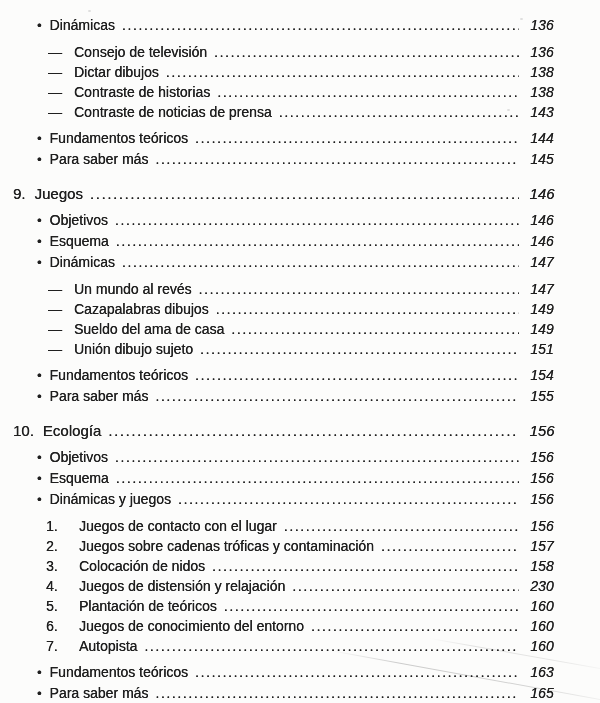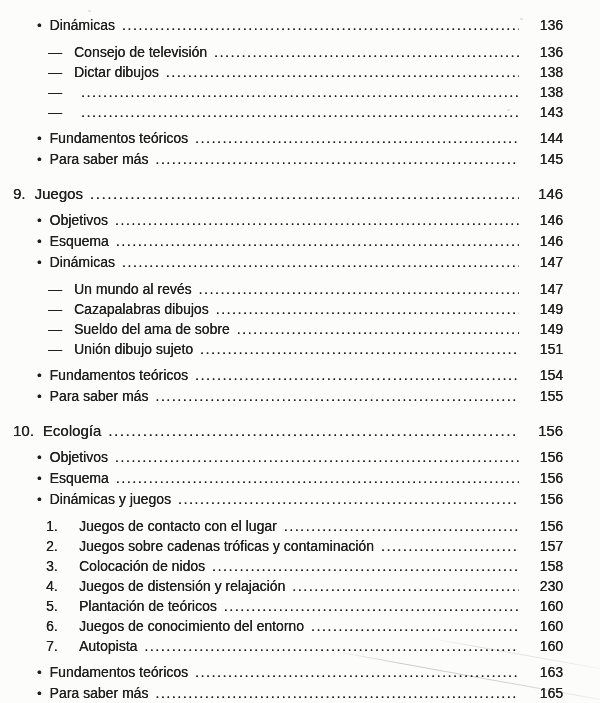--- a/index.html
+++ b/index.html
@@ -40,21 +40,22 @@
     letter-spacing: 1.6px;
     color: var(--ink, #1f1f1f);
     min-width: 14px;
   }
   .row .leader::before {
     content: "......................................................................................................................................................";
   }
   .row .page-num {
     flex: none;
     width: 42px;
-    text-align: right;
+    text-align: center;
+    font-style: italic;
   }
   
   .type-chapter { padding-left: 13px; font-size: 15px; }
   .type-chapter .marker { margin-right: 9px; }
   .type-bullet  { padding-left: 37px; }
   .type-bullet .marker { margin-right: 8px; font-size: 13px; }
   .type-dash    { padding-left: 48px; }
   .type-dash .marker { margin-right: 12px; }
   .type-num     { padding-left: 46px; }
   .type-num .marker { min-width: 21px; margin-right: 12px; }
@@ -104,25 +105,27 @@
     <span class="page-num">136</span>
   </div>
       <div class="row type-dash">
     <span class="marker">—</span>
     <span class="label">Dictar dibujos</span>
     <span class="leader"></span>
     <span class="page-num">138</span>
   </div>
       <div class="row type-dash">
     <span class="marker">—</span>
+    <span class="label">Contraste de historias</span>
     <span class="leader"></span>
     <span class="page-num">138</span>
   </div>
       <div class="row type-dash">
     <span class="marker">—</span>
+    <span class="label">Contraste de noticias de prensa</span>
     <span class="leader"></span>
     <span class="page-num">143</span>
   </div>
       <div class="row type-bullet gap-small">
     <span class="marker">•</span>
     <span class="label">Fundamentos teóricos</span>
     <span class="leader"></span>
     <span class="page-num">144</span>
   </div>
       <div class="row type-bullet">
@@ -162,21 +165,21 @@
     <span class="page-num">147</span>
   </div>
       <div class="row type-dash">
     <span class="marker">—</span>
     <span class="label">Cazapalabras dibujos</span>
     <span class="leader"></span>
     <span class="page-num">149</span>
   </div>
       <div class="row type-dash">
     <span class="marker">—</span>
-    <span class="label">Sueldo del ama de sobre</span>
+    <span class="label">Sueldo del ama de casa</span>
     <span class="leader"></span>
     <span class="page-num">149</span>
   </div>
       <div class="row type-dash">
     <span class="marker">—</span>
     <span class="label">Unión dibujo sujeto</span>
     <span class="leader"></span>
     <span class="page-num">151</span>
   </div>
       <div class="row type-bullet gap-small">

